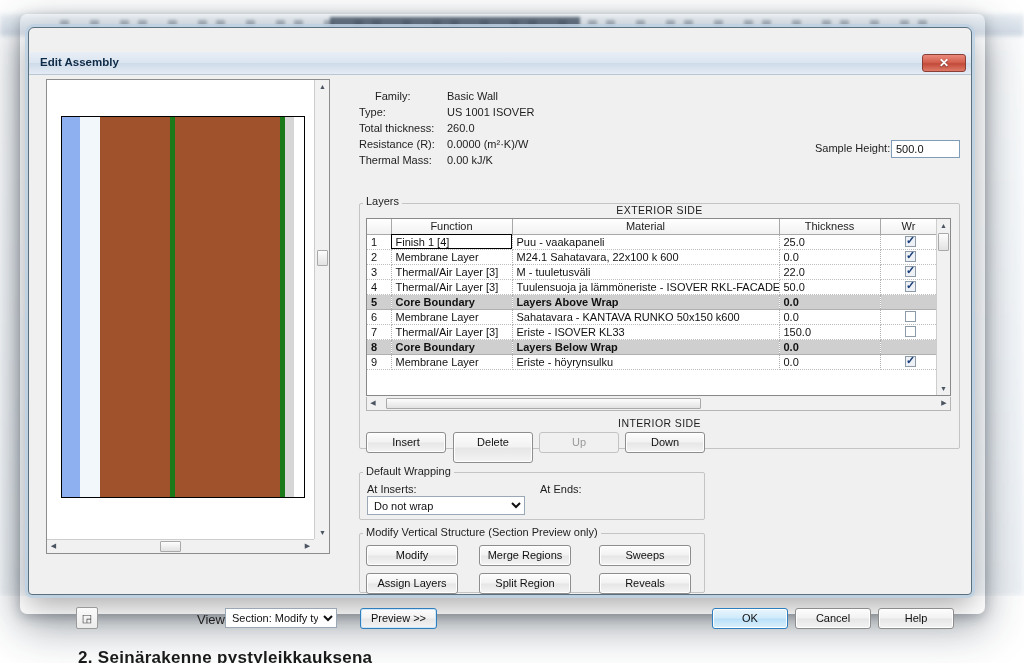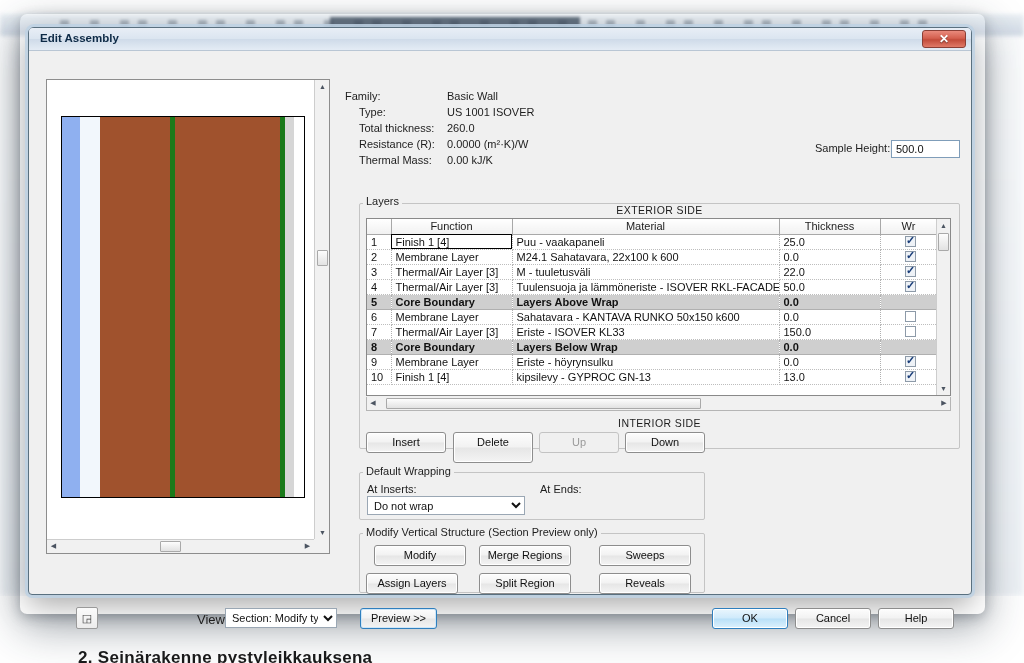--- a/index.html
+++ b/index.html
@@ -47,20 +47,21 @@
     background:#f0f0f0;
     border:1px solid #5a707f;
     border-radius:6px 6px 4px 4px;
     box-shadow:0 0 0 3px rgba(190,210,228,.85), 0 10px 30px rgba(0,0,0,.35);
   }
   #titlebar {
     height:23px; position:relative;
     background:linear-gradient(180deg,#e8eef6 0%, #dbe5f0 48%, #cfdbe9 52%, #e4ecf5 100%);
     border-radius:4px 4px 0 0;
     border-bottom:1px solid #b9c6d4;
+    margin-top:24px;
   }
   #title-text {
     position:absolute; left:11px; top:4px; font-size:11.5px; font-weight:bold; color:#0d2a46;
   }
   #close-btn {
     position:absolute; right:5px; top:2px; width:44px; height:18px;
     border-radius:3px; border:1px solid #8a3f36;
     background:linear-gradient(180deg,#e98a7c 0%, #d4604f 45%, #c24b3a 55%, #e07a68 100%);
     cursor:pointer;
   }
@@ -257,21 +258,21 @@
         <div class="sb-arrow" style="bottom:0;left:1px;">▼</div>
       </div>
       <div id="hscroll">
         <div class="sb-arrow" style="left:0;top:0;width:13px;height:12px;line-height:12px;">◀</div>
         <div class="sb-thumb" style="left:113px;top:1px;width:21px;height:11px;"></div>
         <div class="sb-arrow" style="right:0;top:0;width:13px;height:12px;line-height:12px;">▶</div>
       </div>
       <div id="corner-box"></div>
     </div>
 
-    <div class="info-label" style="left:316px; top:39px;">Family:</div>
+    <div class="info-label" style="left:346px; top:39px;">Family:</div>
     <div class="info-value" style="left:418px; top:39px;">Basic Wall</div>
     <div class="info-label" style="left:330px; top:55px;">Type:</div>
     <div class="info-value" style="left:418px; top:55px;">US 1001 ISOVER</div>
     <div class="info-label" style="left:330px; top:71px;">Total thickness:</div>
     <div class="info-value" style="left:418px; top:71px;">260.0</div>
     <div class="info-label" style="left:330px; top:87px;">Resistance (R):</div>
     <div class="info-value" style="left:418px; top:87px;">0.0000 (m²·K)/W</div>
     <div class="info-label" style="left:330px; top:103px;">Thermal Mass:</div>
     <div class="info-value" style="left:418px; top:103px;">0.00 kJ/K</div>
 
@@ -357,27 +358,20 @@
               <td>0.0</td>
               <td class="wrapcell"></td>
             </tr>
             <tr>
               <td class="idx">9</td>
               <td class="fn">Membrane Layer</td>
               <td>Eriste - höyrynsulku</td>
               <td>0.0</td>
               <td class="wrapcell"><span class="cbx on"></span></td>
             </tr>
-            <tr>
-              <td class="idx">10</td>
-              <td class="fn">Finish 1 [4]</td>
-              <td>kipsilevy - GYPROC GN-13</td>
-              <td>13.0</td>
-              <td class="wrapcell"><span class="cbx on"></span></td>
-            </tr>
           </tbody>
       </table>
       <div id="tbl-vscroll">
         <div class="sb-arrow" style="top:0;left:0;width:13px;">▲</div>
         <div class="sb-thumb" style="top:14px;left:1px;width:11px;height:18px;"></div>
         <div class="sb-arrow" style="bottom:0;left:0;width:13px;">▼</div>
       </div>
     </div>
 
     <div id="tbl-hscroll">
@@ -397,21 +391,21 @@
     <div class="group-legend" style="left:334px; top:414px;">Default Wrapping</div>
     <div class="sublabel" style="left:338px; top:432px;">At Inserts:</div>
     <select class="combo" style="left:338px; top:445px; width:158px;">
       <option>Do not wrap</option>
     </select>
     <div class="sublabel" style="left:511px; top:432px;">At Ends:</div>
 
     <div class="group" style="left:330px; top:482px; width:346px; height:60px;"></div>
     <div class="group-legend" style="left:334px; top:475px;">Modify Vertical Structure (Section Preview only)</div>
 
-    <div class="btn" style="left:337px; top:494px; width:92px; height:21px; line-height:19px;margin-left:8px;">Modify</div>
+    <div class="btn" style="left:337px; top:494px; width:92px; height:21px; line-height:19px;">Modify</div>
     <div class="btn" style="left:450px; top:494px; width:92px; height:21px; line-height:19px;">Merge Regions</div>
     <div class="btn" style="left:570px; top:494px; width:92px; height:21px; line-height:19px;">Sweeps</div>
     <div class="btn" style="left:337px; top:522px; width:92px; height:21px; line-height:19px;">Assign Layers</div>
     <div class="btn" style="left:450px; top:522px; width:92px; height:21px; line-height:19px;">Split Region</div>
     <div class="btn" style="left:570px; top:522px; width:92px; height:21px; line-height:19px;">Reveals</div>
 
     <div id="preview-icon">
       <div class="glyph">◲</div>
     </div>
     <div id="view-label">View:</div>

